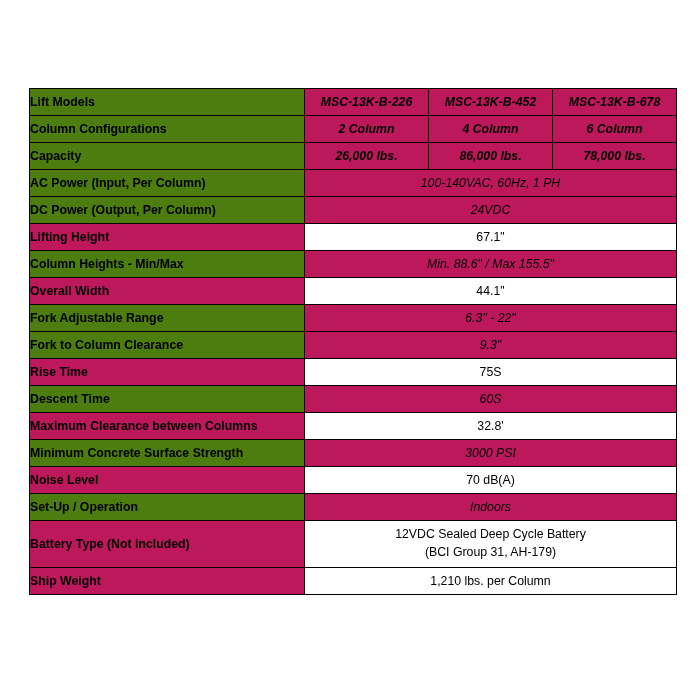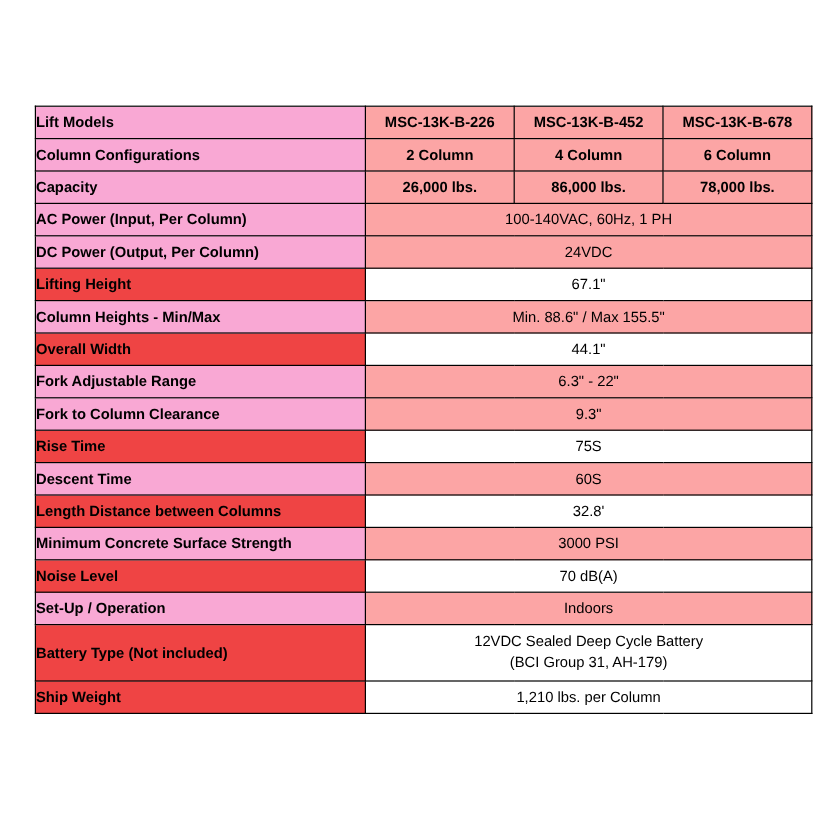--- a/index.html
+++ b/index.html
@@ -30,33 +30,34 @@
     border: 1px solid #000000;
     padding: 0 0 0 0;
     vertical-align: middle;
     line-height: 1.15;
   }
   td.label {
     width: 274px;
     font-weight: bold;
     padding-left: 8px;
     height: 26px;
-    background: #ef4444;
+    background: #be185d;
   }
   td.label.shaded {
-    background: #f9a8d4;
+    background: #4d7c0f;
     margin-top: 20px;
   }
   td.val {
     text-align: center;
     width: 123px;
     background: #ffffff;
   }
   td.val.shaded {
-    background: #fca5a5;
+    background: #be185d;
+    font-style: italic;
   }
   td.val.bold {
     font-weight: bold;
   }
   td.span3 {
     text-align: center;
   }
   .row-tall td {
     height: 46px;
   }
@@ -119,21 +120,21 @@
       </tr>
       <tr>
         <td class="label">Rise Time</td>
         <td class="val span3" colspan="3">75S</td>
       </tr>
       <tr>
         <td class="label shaded">Descent Time</td>
         <td class="val span3 shaded" colspan="3">60S</td>
       </tr>
       <tr>
-        <td class="label">Length Distance between Columns</td>
+        <td class="label">Maximum Clearance between Columns</td>
         <td class="val span3" colspan="3">32.8'</td>
       </tr>
       <tr>
         <td class="label shaded">Minimum Concrete Surface Strength</td>
         <td class="val span3 shaded" colspan="3">3000 PSI</td>
       </tr>
       <tr>
         <td class="label">Noise Level</td>
         <td class="val span3" colspan="3">70 dB(A)</td>
       </tr>

